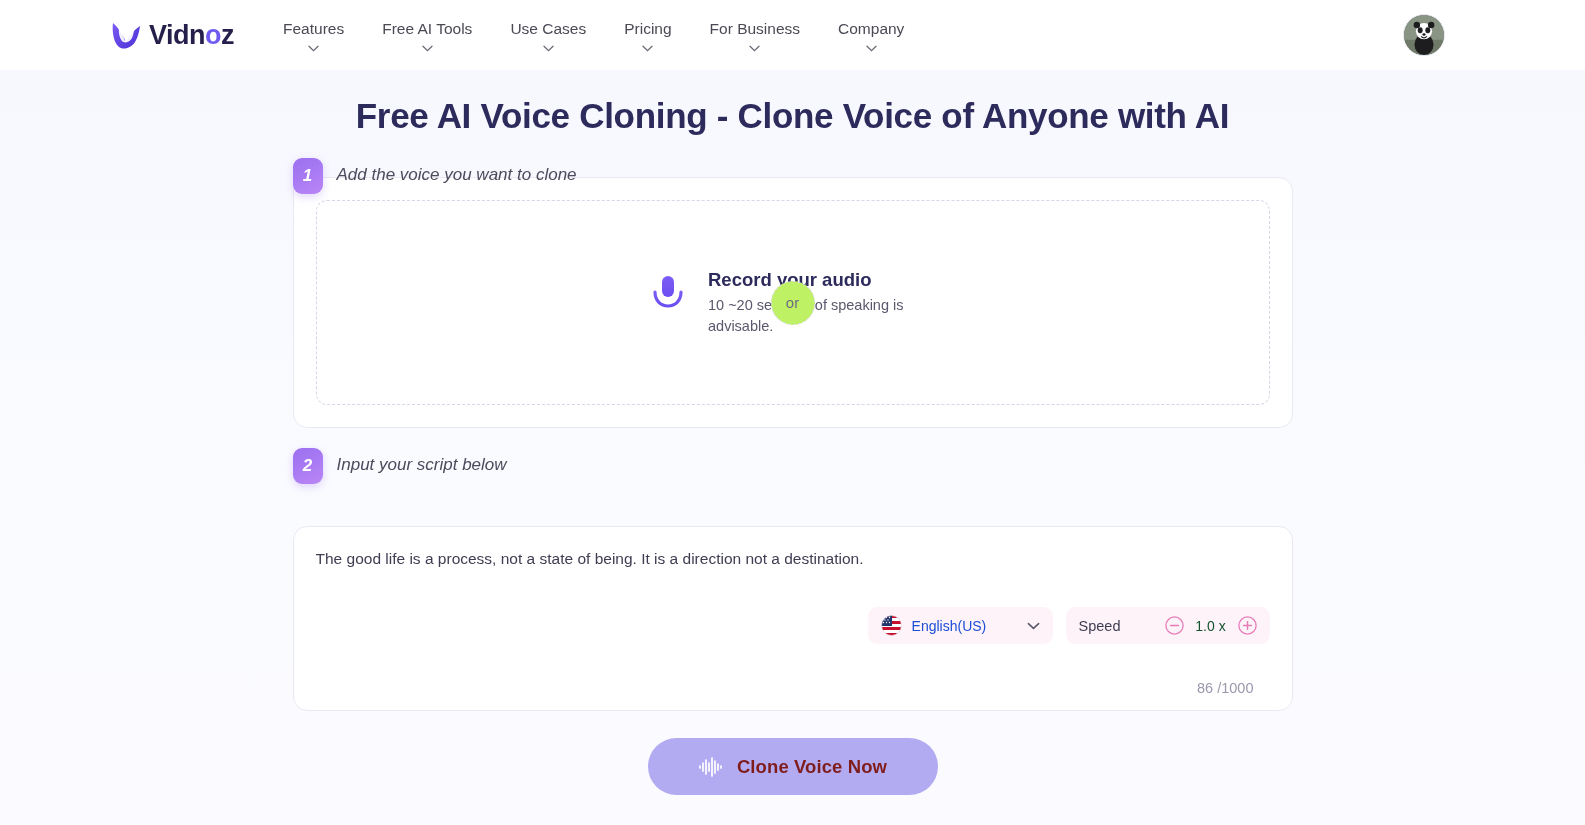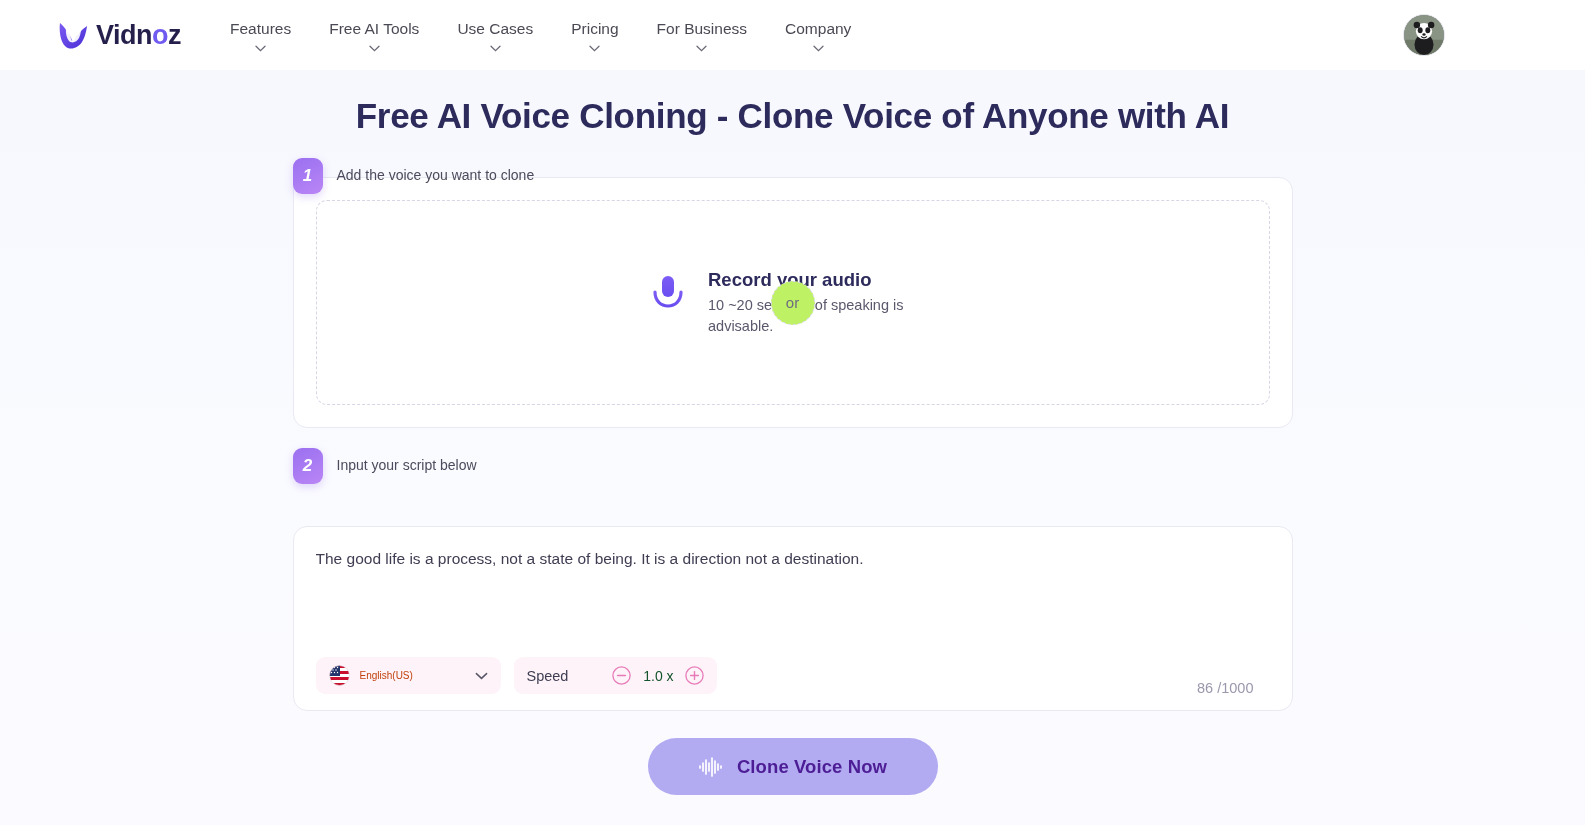--- a/index.html
+++ b/index.html
@@ -10,21 +10,21 @@
     overflow: hidden;
   }
   body { position: relative; }
 
   
   .header {
     height: 70px;
     background: #ffffff;
     display: flex;
     align-items: center;
-    padding: 0 140px 0 56px;
+    padding: 0 140px 0 109px;
     position: relative;
     z-index: 20;
   }
   .logo-wrap { display: flex; align-items: center; gap: 6px; }
   .logo-mark { width: 34px; height: 34px; display: block; }
   .logo-text {
     font-size: 27px; font-weight: bold; color: #241f4b;
     letter-spacing: -0.5px; line-height: 1;
   }
   .logo-text .o-dot { color: #6f5bf0; }
@@ -83,21 +83,21 @@
     width: 30px; height: 36px;
     border-radius: 9px;
     background: linear-gradient(150deg,#9b6ff0 0%, #a97bf3 50%, #bb86f5 100%);
     color: #ffffff;
     font-size: 17px; font-weight: bold; font-style: italic;
     display: flex; align-items: center; justify-content: center;
     flex: none;
     box-shadow: 0 3px 9px rgba(150,110,240,0.28);
     position: relative; top: 1px;
   }
-  .step-label { font-size: 14px; color: #4c4a5c; }
+  .step-label { font-size: 17px; color: #4c4a5c; font-style: italic; }
 
   .panel {
     border: 1px solid #e9e9f3;
     border-radius: 14px;
     background: #ffffff;
     margin-top: -11px;
     padding: 22px;
     position: relative;
   }
 
@@ -132,21 +132,21 @@
     border: 1.4px dashed #d8d6e6;
     display: flex; align-items: center; justify-content: center;
     font-size: 15px; color: #6e6c82;
     z-index: 3;
   }
 
   
   .script-panel {
     min-height: 185px;
     padding: 20px 22px 16px;
-    display: flex; flex-direction: column; margin-top: 48px;
+    display: flex; flex-direction: row; margin-top: 48px;
   }
   .script-text {
     font-size: 15.5px; color: #3f3d52; line-height: 1.5;
     flex: 1;
     border: none; outline: none; resize: none;
     font-family: "Liberation Sans", sans-serif;
     background: transparent;
     width: 100%;
   }
   .script-bottom {
@@ -157,21 +157,21 @@
   .lang-select {
     display: flex; align-items: center; gap: 10px;
     background: #fdf3f8;
     border-radius: 9px;
     height: 37px;
     padding: 0 13px;
     min-width: 185px;
     cursor: pointer;
   }
   .flag { width: 21px; height: 21px; border-radius: 50%; flex: none; display:block; }
-  .lang-name { font-size: 10px; color: #c2410c; flex: 1; }
+  .lang-name { font-size: 14px; color: #1d4ed8; flex: 1; }
   .lang-chev { width: 13px; height: 8px; flex: none; }
 
   .speed-box {
     display: flex; align-items: center; gap: 10px;
     background: #fdf3f8;
     border-radius: 9px;
     height: 37px;
     padding: 0 13px;
   }
   .speed-label { font-size: 14.5px; color: #3f3d52; margin-right: 34px; }
@@ -186,21 +186,21 @@
 
   
   .cta-wrap { text-align: center; margin-top: 27px; }
   .cta-btn {
     display: inline-flex; align-items: center; justify-content: center;
     gap: 13px;
     width: 290px; height: 57px;
     border-radius: 29px;
     border: none;
     background: #b3abf2;
-    color: #4c1d95;
+    color: #7f1d1d;
     font-size: 18.5px; font-weight: bold;
     font-family: "Liberation Sans", sans-serif;
     cursor: pointer;
     letter-spacing: 0.1px;
   }
   .wave-icon { width: 26px; height: 20px; flex: none; }
 </style>
 </head>
 <body>
 

